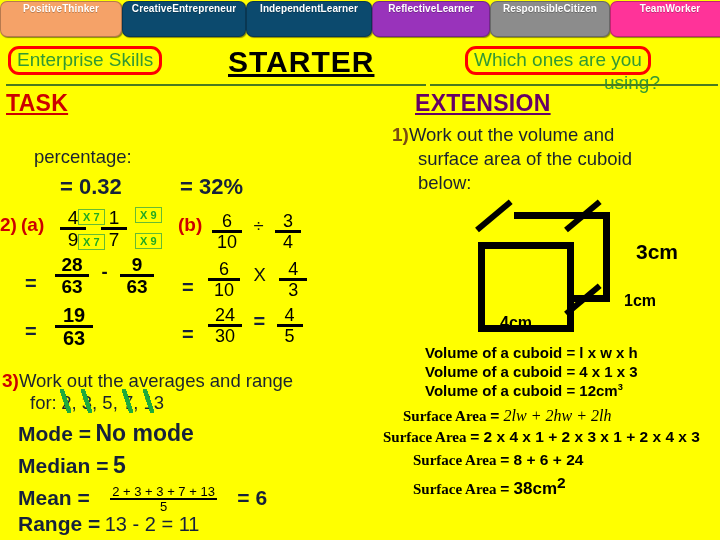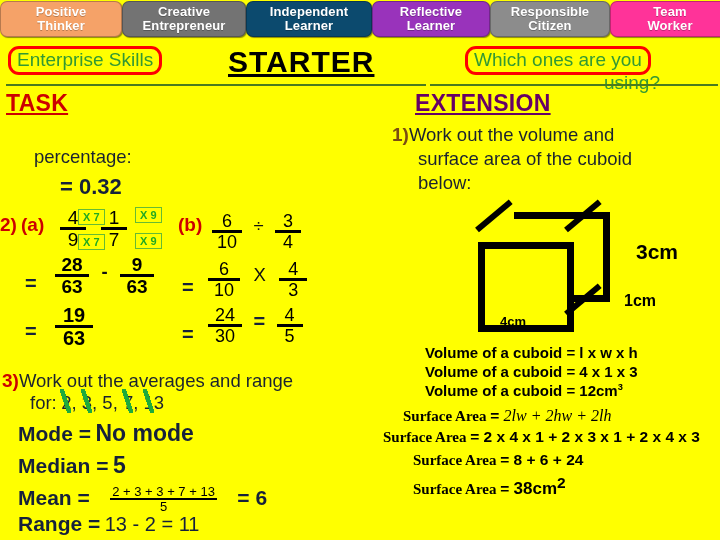--- a/index.html
+++ b/index.html
@@ -10,22 +10,22 @@
     position:relative;
   }
   #slide{position:relative;width:720px;height:540px;background:#FFFF00;}
 
   
   .tabbar{position:absolute;left:0;top:0;width:720px;height:38px;display:flex;}
   .tab{
     position:relative;flex:0 0 auto;height:34px;margin-top:1px;
     border-radius:7px;border:1px solid rgba(0,0,0,.25);
     box-shadow:1px 1px 1px rgba(0,0,0,.45);
-    display:flex;flex-direction:column;align-items:center;justify-content:center;
-    color:#FFFFFF;font-weight:bold;font-size:13px;line-height:14px;
+    display:flex;flex-direction:row;justify-content:center;
+    color:#FFFFFF;font-weight:bold;font-size:10px;line-height:14px;
     text-align:center;letter-spacing:.1px;
     text-shadow:0 1px 0 rgba(0,0,0,.25);
   }
   .tab span{display:block;white-space:nowrap;}
 
   
   .abs{position:absolute;}
   .nw{white-space:nowrap;}
 
   .section-title{
@@ -86,21 +86,21 @@
 </head>
 <body>
 
 <div id="slide">
 
   <div class="tabbar" id="tabbar">
       <div class="tab" style="width: 120px; background: rgb(245, 162, 104);">
         <span>Positive</span>
         <span>Thinker</span>
       </div>
-      <div class="tab" style="width: 122px; background: #737373;">
+      <div class="tab" style="width: 122px; background: #0c4a6e;">
         <span>Creative</span>
         <span>Entrepreneur</span>
       </div>
       <div class="tab" style="width: 124px; background: #0c4a6e;">
         <span>Independent</span>
         <span>Learner</span>
       </div>
       <div class="tab" style="width: 116px; background: rgb(153, 51, 187);">
         <span>Reflective</span>
         <span>Learner</span>
@@ -126,20 +126,21 @@
   </div>
   <div class="abs greencont" style="left:604px;top:72px;">using?</div>
 
   <div class="hrule" style="left:6px;top:84px;width:420px;"></div>
   <div class="hrule" style="left:430px;top:84px;width:288px;"></div>
 
   <div class="abs section-title" style="left:6px;top:90px;">TASK</div>
 
   <div class="abs body-txt-dk" style="left:34px;top:146px;">percentage:</div>
   <div class="abs ans-bold" style="left:60px;top:174px;">= 0.32</div>
+  <div class="abs ans-bold" style="left:180px;top:174px;">= 32%</div>
 
   <div class="abs qnum-red" style="left:0px;top:214px;">2)</div>
   <div class="abs qnum-red" style="left:21px;top:214px;">(a)</div>
 
   <div class="abs" style="left:60px;top:208px;">
     <span class="frac" style="font-size:19px;width:26px;vertical-align:top;">
       <span class="num">4</span>
       <span class="den">9</span>
     </span>
     <span class="body-txt" style="font-weight:bold;position:relative;top:2px;">-</span>
@@ -263,21 +264,21 @@
     <i style="left:36px; top:0px;  width:96px; height:7px;"></i>
     <i style="left:125px;top:0px;  width:7px;  height:90px;"></i>
     <i style="left:89px; top:83px; width:43px; height:7px;"></i>
 
     <i style="left:-1px; top:15px; width:44px; height:6px;transform:rotate(-40deg);transform-origin:left center;"></i>
     <i style="left:88px; top:15px; width:44px; height:6px;transform:rotate(-40deg);transform-origin:left center;"></i>
     <i style="left:88px; top:99px; width:44px; height:6px;transform:rotate(-40deg);transform-origin:left center;"></i>
   </div>
   <div class="abs" style="left:636px;top:240px;font-size:21px;font-weight:bold;">3cm</div>
   <div class="abs" style="left:624px;top:292px;font-size:16px;font-weight:bold;">1cm</div>
-  <div class="abs" style="left:500px;top:314px;font-size:13px;font-weight:bold;">4cm</div>
+  <div class="abs" style="left:500px;top:314px;font-size:16px;font-weight:bold;">4cm</div>
 
   <div id="vollines">
       <div class="abs vol-line" style="left: 425px; top: 344px;"><span>Volume of a cuboid = </span><span>l x w x h</span></div>
       <div class="abs vol-line" style="left: 425px; top: 363px;"><span>Volume of a cuboid = </span><span>4 x 1 x 3</span></div>
       <div class="abs vol-line" style="left: 425px; top: 382px;"><span>Volume of a cuboid = </span><span>12cm</span><sup>3</sup></div>
     </div>
 
   <div id="salines">
       <div class="abs nw" style="left: 403px; top: 407px;"><span class="sa-label">Surface Area  </span><span class="sa-val">= </span><span class="sa-ital">2lw + 2hw + 2lh</span></div>
       <div class="abs nw" style="left: 383px; top: 428px;"><span class="sa-label">Surface Area  </span><span class="sa-val">= </span><span class="sa-val">2 x 4 x 1</span><span class="plus sa-val"> + </span><span class="sa-val">2 x 3 x 1</span><span class="plus sa-val"> + </span><span class="sa-val">2 x 4 x 3</span></div>

